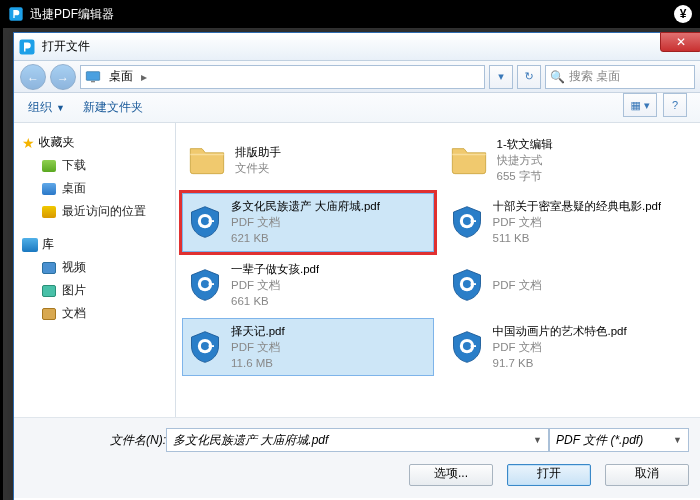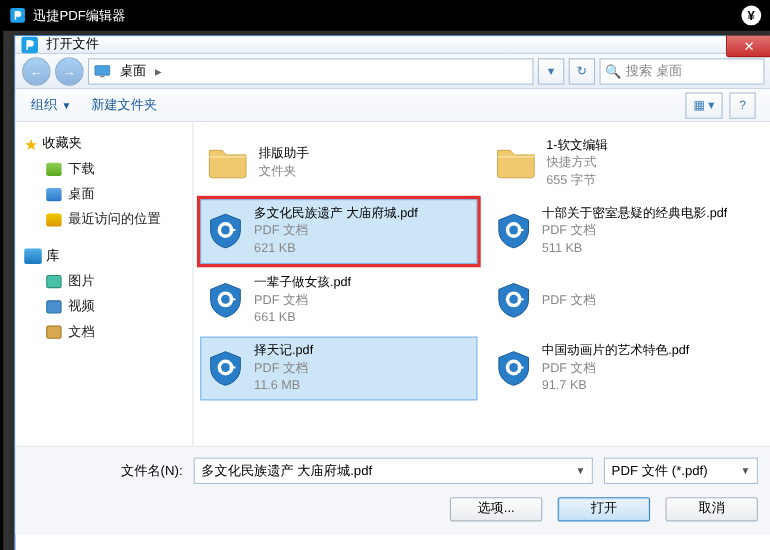--- a/index.html
+++ b/index.html
@@ -6,35 +6,35 @@
 body { width: 700px; height: 500px; overflow: hidden; background: #000; }
 
 .app-bar { height: 28px; background: #000; display: flex; align-items: center; padding: 0 8px; color: #fff; font-size: 12px; border-radius: 12px; }
 .app-bar .app-icon { width: 16px; height: 16px; margin-right: 6px; }
 .app-bar .spacer { flex: 1; }
 .app-bar .yen { width: 18px; height: 18px; border-radius: 50%; background: #fff; color: #000; display: flex; align-items: center; justify-content: center; font-size: 12px; font-weight: bold; }
 
 .outer { position: absolute; top: 28px; left: 3px; right: 0; bottom: 0; background: #333; }
 
 .dialog { position: absolute; top: 4px; left: 10px; right: -2px; bottom: -2px; background: #fff; border: 1px solid #2d6bb0; box-shadow: 0 0 8px rgba(0,0,0,0.3); }
-.dialog-titlebar { height: 16px; background: linear-gradient(#fff, #e8f0f8); border-bottom: 1px solid #c0d0e0; display: flex; align-items: center; padding: 0 4px; font-size: 12px; position: relative; }
+.dialog-titlebar { height: 28px; background: linear-gradient(#fff, #e8f0f8); border-bottom: 1px solid #c0d0e0; display: flex; align-items: center; padding: 0 4px; font-size: 12px; position: relative; }
 .dialog-titlebar .dlg-icon { width: 18px; height: 18px; margin-right: 6px; }
 .dialog-titlebar .close-btn { position: absolute; right: -1px; top: -1px; width: 42px; height: 20px; background: linear-gradient(#e07070,#c83030); border: 1px solid #a02020; border-radius: 0 0 3px 3px; color: #fff; display: flex; align-items: center; justify-content: center; font-size: 12px; }
 
 .nav-row { height: 32px; background: linear-gradient(#f8fafc,#e8eef6); border-bottom: 1px solid #c8d4e2; display: flex; align-items: center; padding: 0 6px; gap: 4px; }
 .nav-btn { width: 26px; height: 26px; border-radius: 50%; background: linear-gradient(#4aa0e8,#2070c0); border: 1px solid #1a5a9a; display: flex; align-items: center; justify-content: center; color: #fff; font-size: 12px; }
 .nav-btn.disabled { opacity: 0.45; }
 .breadcrumb { flex: 1; height: 24px; background: #fff; border: 1px solid #aac0d8; display: flex; align-items: center; padding: 0 4px; font-size: 12px; gap: 4px; }
 .breadcrumb .monitor { width: 16px; height: 14px; }
 .breadcrumb .crumb { padding: 0 4px; }
 .breadcrumb .sep { color: #666; }
 .search-box { width: 150px; height: 24px; background: #fff; border: 1px solid #aac0d8; display: flex; align-items: center; padding: 0 4px; font-size: 12px; color: #888; gap: 4px; }
 .small-btn { width: 24px; height: 24px; border: 1px solid #aac0d8; background: linear-gradient(#fdfdfd,#eef2f8); display: flex; align-items: center; justify-content: center; color: #3a78b8; font-size: 11px; }
 
-.toolbar2 { height: 30px; border-bottom: 1px solid #d8e0e8; display: flex; align-items: center; padding: 0 14px; gap: 18px; font-size: 12px; color: #1a5a9a; background: linear-gradient(#fbfcfe,#f2f6fa); }
+.toolbar2 { height: 30px; border-bottom: 1px solid #d8e0e8; display: flex; padding: 0 14px; gap: 18px; font-size: 12px; color: #1a5a9a; background: linear-gradient(#fbfcfe,#f2f6fa); }
 .toolbar2 .item { display: flex; align-items: center; gap: 4px; }
 .toolbar2 .right { margin-left: auto; display: flex; gap: 6px; }
 
 .body-row { display: flex; height: 294px; }
 .sidebar { width: 162px; border-right: 1px solid #d8e0e8; padding: 8px 6px; font-size: 12px; overflow: hidden; background: #fff; }
 .sidebar .group { margin-bottom: 10px; }
 .sidebar .head { display: flex; align-items: center; gap: 4px; padding: 3px 2px; }
 .sidebar .head .star { color: #f5b400; font-size: 14px; }
 .sidebar .child { display: flex; align-items: center; gap: 6px; padding: 3px 2px 3px 22px; color: #222; }
 .sidebar .sq { width: 14px; height: 12px; border-radius: 2px; display: inline-block; }
@@ -52,21 +52,21 @@
 .file-item { display: flex; align-items: center; gap: 8px; padding: 4px; border: 1px solid transparent; position: relative; }
 .file-item.folder .ficon { width: 40px; height: 36px; }
 .file-item .ficon { width: 36px; height: 36px; flex: none; }
 .file-item .meta { font-size: 11.5px; line-height: 1.4; color: #222; overflow: hidden; }
 .file-item .meta .l1 { color: #000; white-space: nowrap; overflow: hidden; text-overflow: ellipsis; }
 .file-item .meta .l2, .file-item .meta .l3 { color: #888; }
 .file-item.selected { background: #cde6f7; border: 1px solid #7eb4ea; }
 .file-item.highlight { outline: 3px solid #e03030; outline-offset: 0; }
 
 .footer { padding: 10px 12px 12px 12px; font-size: 12px; border-top: 1px solid #e0e6ec; background: #f4f6f9; }
-.footer .row1 { display: flex; align-items: center; gap: 10px; margin-bottom: 12px; }
+.footer .row1 { display: flex; align-items: center; margin-bottom: 12px; font-style: italic; }
 .footer .label { width: 140px; text-align: right; }
 .footer .fname { flex: 1; height: 24px; border: 1px solid #aac0d8; background: #fff; padding: 0 6px; display: flex; align-items: center; }
 .footer .ftype { width: 140px; height: 24px; border: 1px solid #aac0d8; background: #fff; padding: 0 6px; display: flex; align-items: center; justify-content: space-between; }
 .footer .row2 { display: flex; justify-content: flex-end; gap: 14px; }
 .footer .btn { width: 84px; height: 22px; border: 1px solid #a8b4c0; background: linear-gradient(#fdfdfd,#e8ecf0); display: flex; align-items: flex-start; justify-content: center; border-radius: 2px; }
 .footer .btn.primary { border: 1px solid #3a88c8; background: linear-gradient(#eaf4fc,#c8e2f6); box-shadow: inset 0 0 0 1px #bfe0f8; }
 .footer .btn.opt::after { content: ""; }
 
 .folder-svg { fill: #f0c96e; stroke: #caa23a; }
 
@@ -147,26 +147,26 @@
               <span class="sq rc"></span>
               <span>最近访问的位置</span>
             </div>
       </div>
       <div class="group">
         <div class="head">
               <span class="sq lib" style="width:16px;height:14px"></span>
               <span>库</span>
             </div>
         <div class="child">
+              <span class="sq vid"></span>
+              <span>视频</span>
+            </div>
+        <div class="child">
               <span class="sq pic"></span>
               <span>图片</span>
-            </div>
-        <div class="child">
-              <span class="sq vid"></span>
-              <span>视频</span>
             </div>
         <div class="child">
               <span class="sq doc"></span>
               <span>文档</span>
             </div>
       </div>
     </div>
 
     <div class="file-area">
       <div class="file-grid" id="file-grid">

